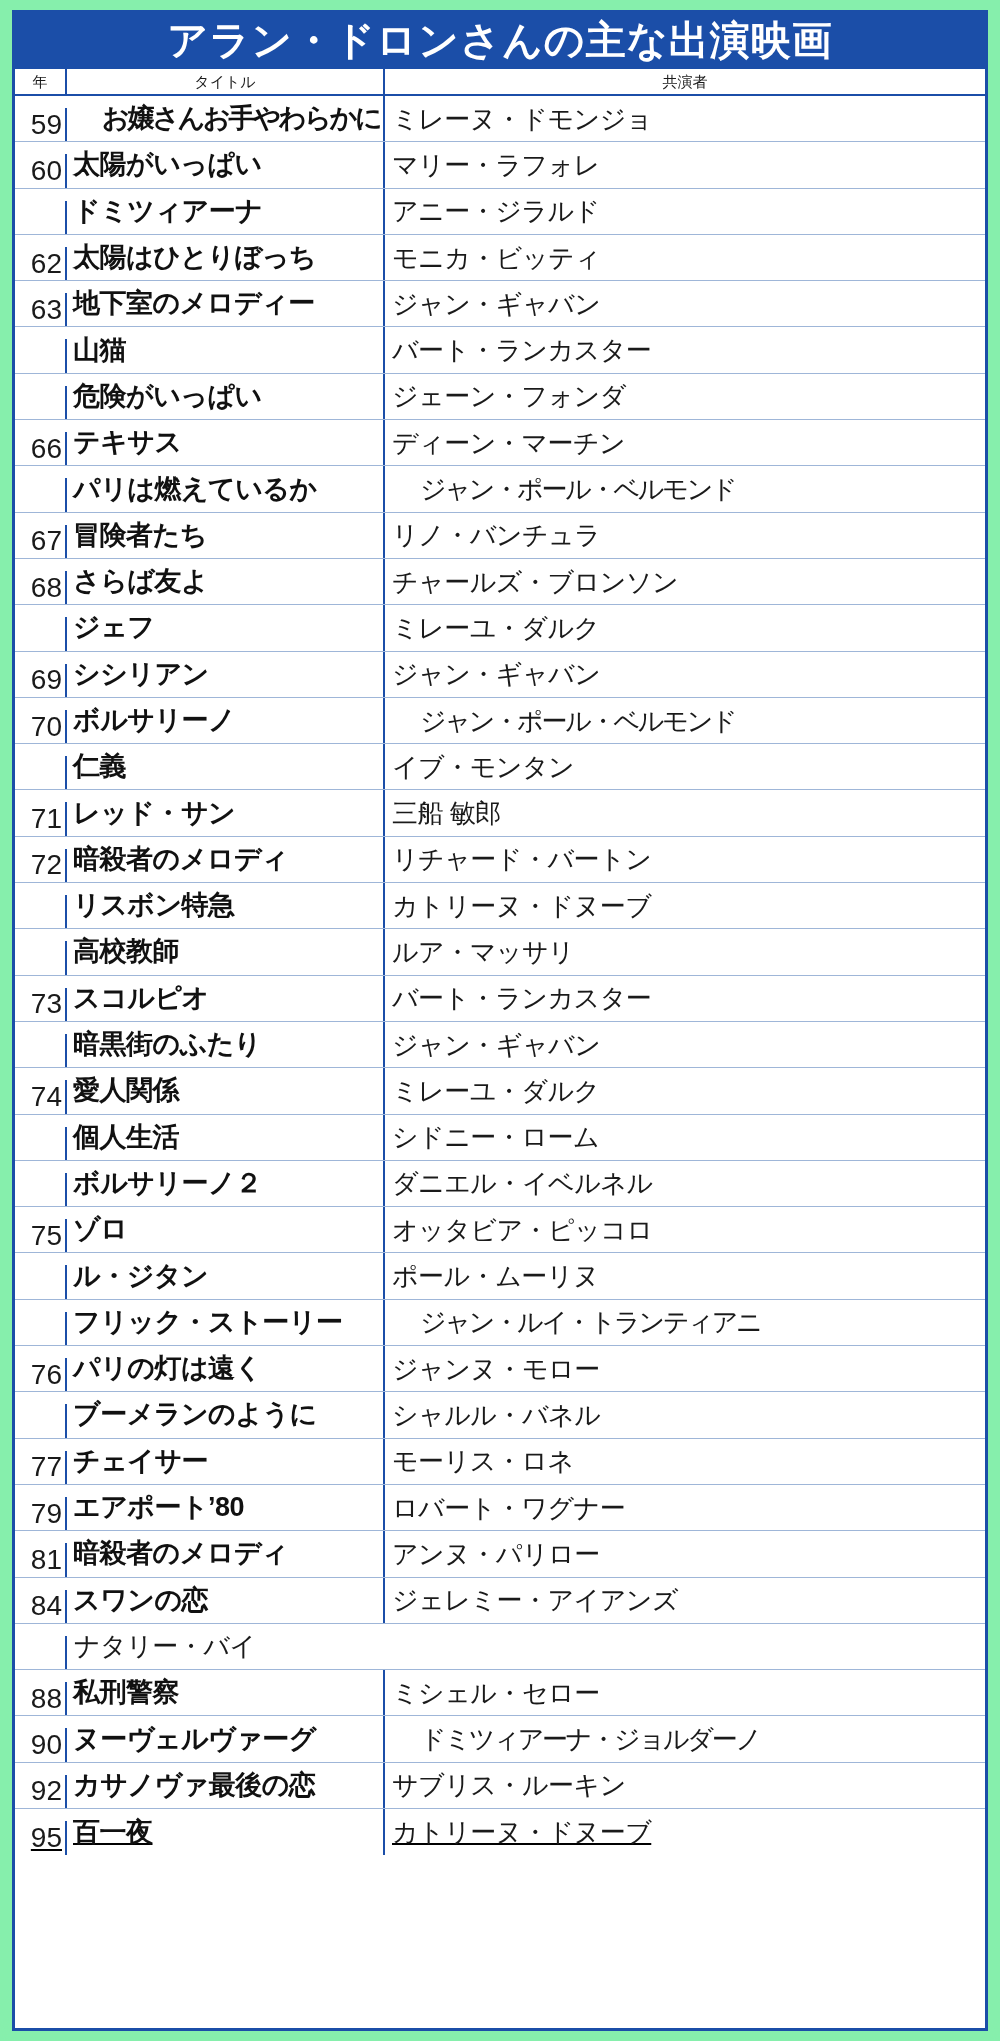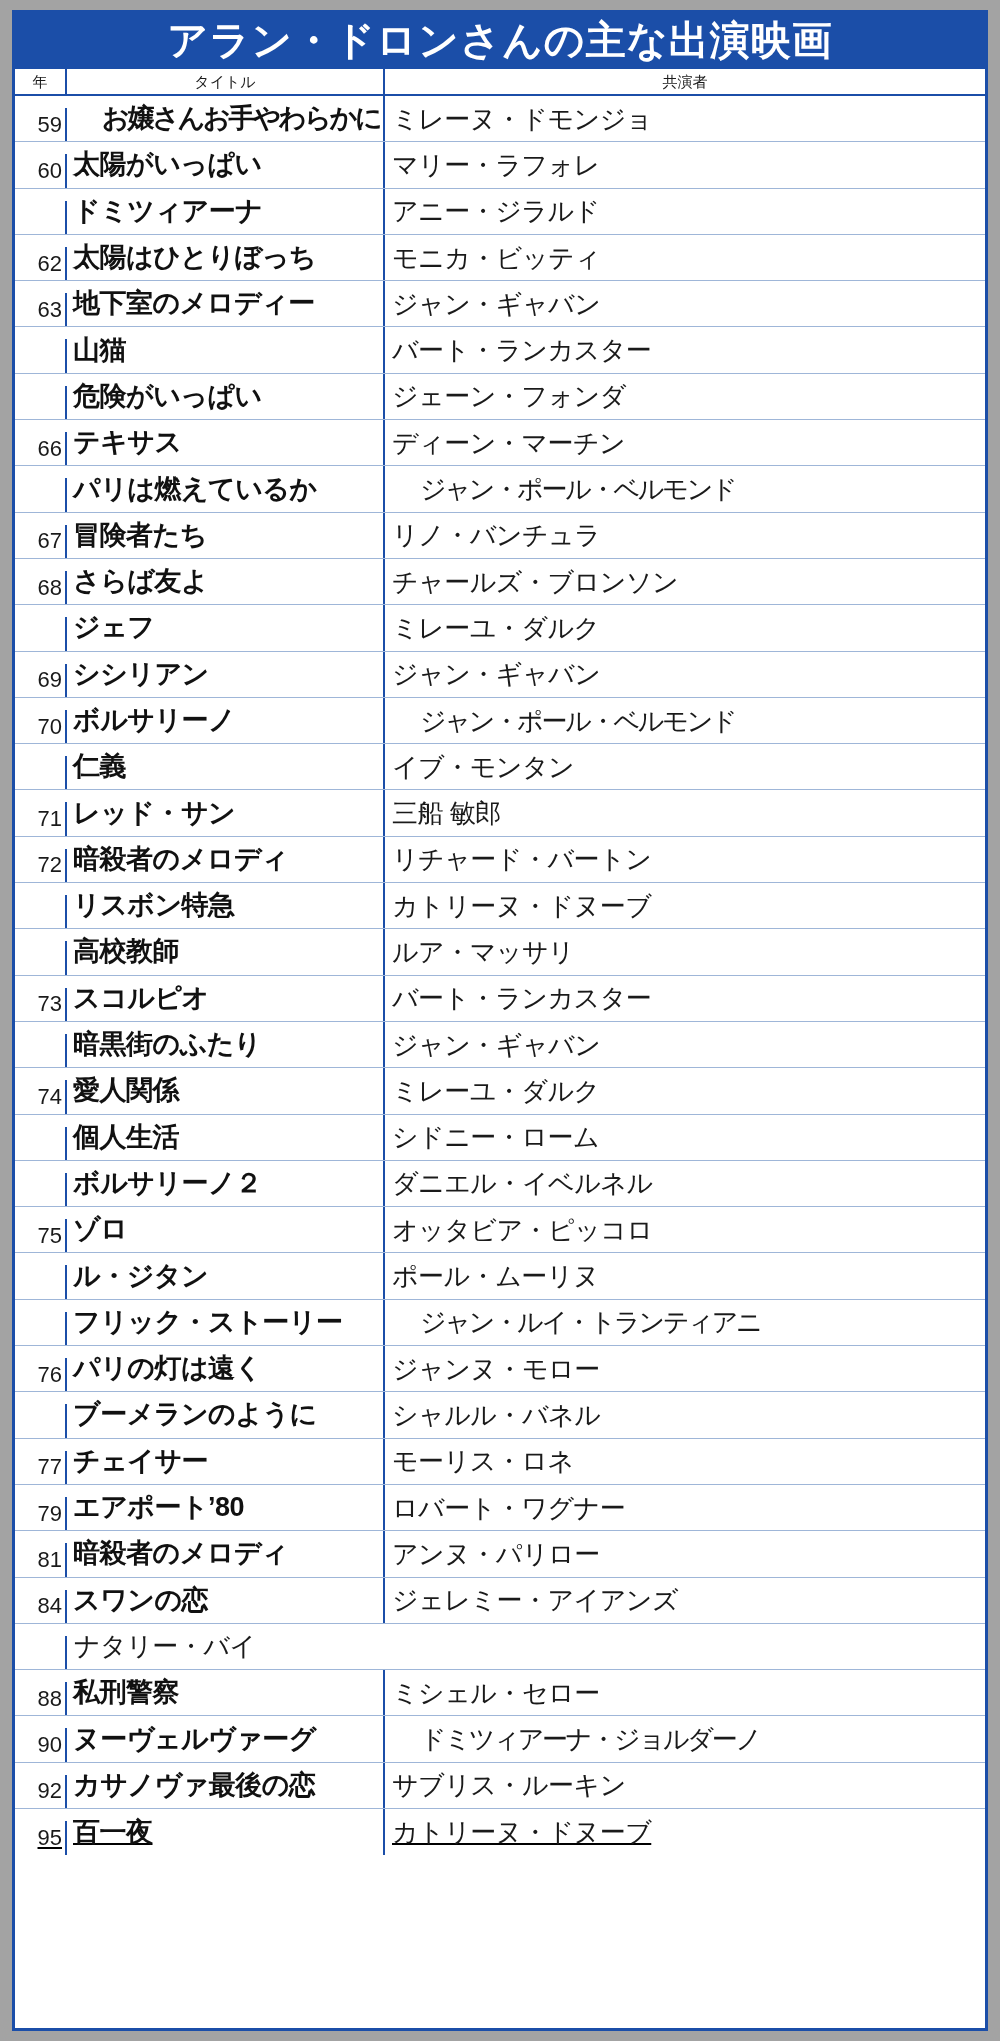--- a/index.html
+++ b/index.html
@@ -12,21 +12,21 @@
     height: 2041px;
     font-family: "Liberation Sans", "DejaVu Sans", sans-serif;
     -webkit-font-smoothing: antialiased;
   }
   .page {
     position: relative;
     width: 1000px;
     height: 2041px;
     box-sizing: border-box;
     padding: 10px 12px 10px 12px;
-    background: #a3a3a3;
+    background: #86efac;
   }
   .frame {
     position: relative;
     width: 976px;
     height: 2021px;
     box-sizing: border-box;
     border: 3px solid #1b4ea8;
     background: #ffffff;
   }
   .title-bar {
@@ -88,21 +88,21 @@
     text-decoration: underline;
   }
   .cell-year {
     box-sizing: border-box;
     width: 52px;
     border-right: 2px solid #1b4ea8;
     display: flex;
     align-items: center;
     justify-content: flex-end;
     padding-right: 3px;
-    font-size: 22px;
+    font-size: 28px;
     color: #1a1a1a;
     line-height: 1;
     margin-top: 12px;
   }
   .cell-title {
     box-sizing: border-box;
     width: 318px;
     border-right: 2px solid #1b4ea8;
     display: flex;
     align-items: center;

